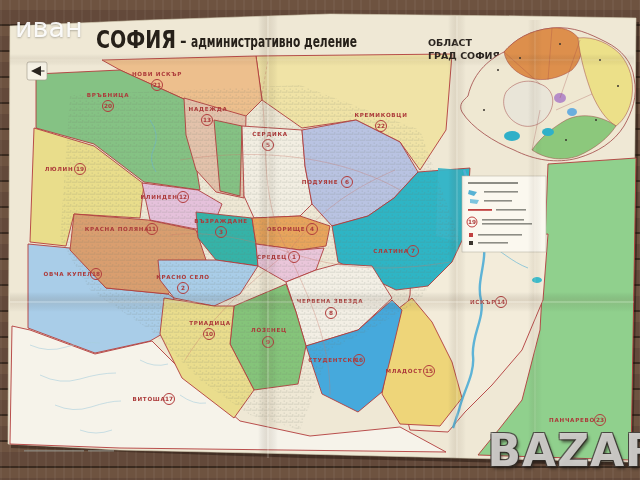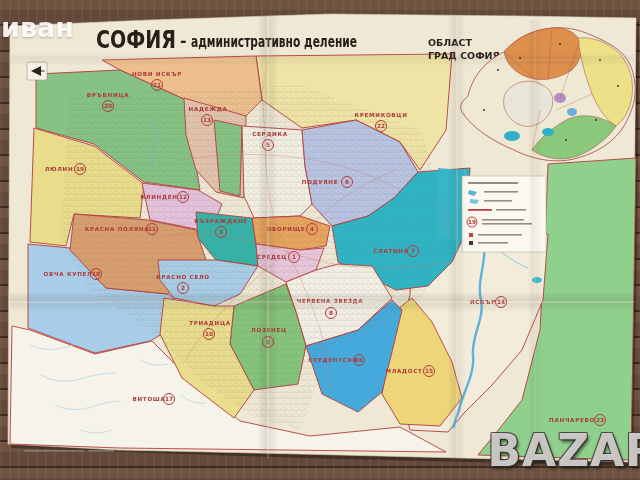--- a/index.html
+++ b/index.html
@@ -17,22 +17,22 @@
   .dnum{font-family:"DejaVu Sans",sans-serif;font-weight:bold;font-size:5.8px;fill:#ac3a3a;text-anchor:middle;}
   .dcirc{fill:none;stroke:#b23c3c;stroke-width:1;}
   .title-city{font-family:"DejaVu Sans",sans-serif;font-weight:bold;font-size:24px;fill:#262019;}
   .title-sub{font-family:"DejaVu Sans",sans-serif;font-weight:bold;font-size:16px;fill:#262019;}
   .inset-title{font-family:"DejaVu Sans",sans-serif;font-weight:bold;font-size:9.5px;fill:#2b2520;}
   .roads path{stroke:#c8786a;stroke-width:.7;fill:none;opacity:.5;}
   .contours path{stroke:#a8cede;stroke-width:.7;fill:none;opacity:.85;}
   .insetline{stroke:#a04646;stroke-width:.45;fill:none;opacity:.65;}
   .lbar{fill:#8d8d85;}
   #wm-ivan{
-    position:absolute;left:1px;top:12px;z-index:6;
-    font-family:"DejaVu Sans",sans-serif;font-weight:bold;font-size:27px;
+    position:absolute;left:15px;top:12px;z-index:6;
+    font-family:"DejaVu Sans",sans-serif;font-weight:normal;font-size:27px;
     color:rgba(255,255,255,.92);text-shadow:0 1px 2px rgba(0,0,0,.25);
   }
   #wm-bazar{
     position:absolute;right:-20px;bottom:4px;z-index:6;
     font-family:"DejaVu Sans",sans-serif;font-weight:bold;font-size:44px;letter-spacing:1px;
     color:rgba(242,241,238,.78);
     text-shadow:2px 3px 3px rgba(30,25,20,.6),-1px -1px 0 rgba(70,66,62,.8),1px -1px 0 rgba(70,66,62,.8),-1px 1px 0 rgba(70,66,62,.8),1px 1px 0 rgba(70,66,62,.8);
   }
 </style>
 </head>

